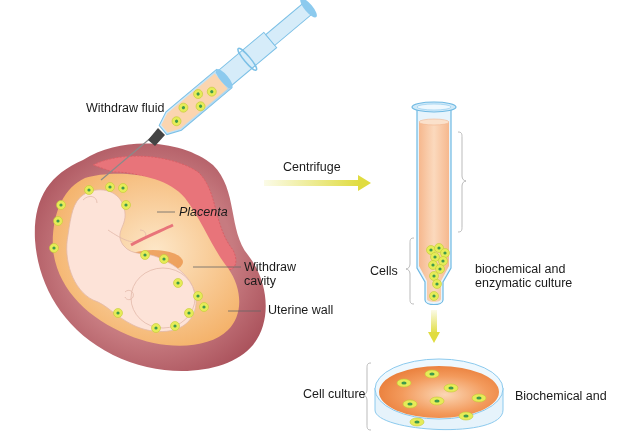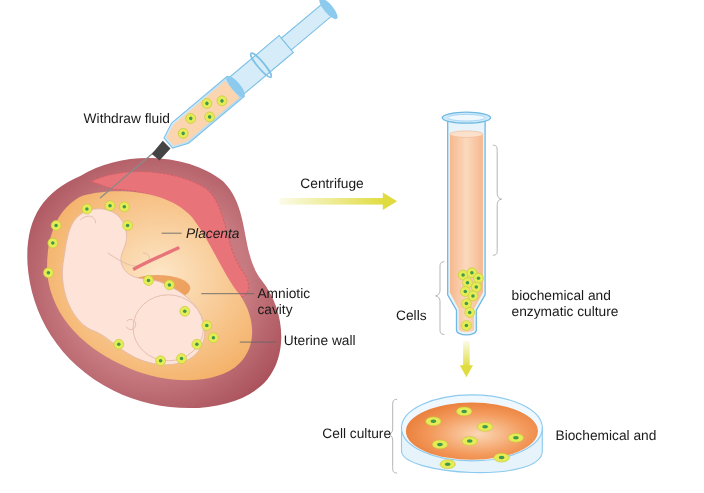--- a/index.html
+++ b/index.html
@@ -1,17 +1,17 @@
 <!DOCTYPE html>
 <html><head>
 <meta charset="utf-8">
 <style>
   html, body { margin: 0; padding: 0; background: #ffffff; }
   body { width: 640px; height: 448px; overflow: hidden; position: relative; font-family: "Liberation Sans", sans-serif; }
-  #stage { position: absolute; left: 3px; top: 0; width: 508px; height: 448px; }
+  #stage { position: absolute; left: 13px; top: 0; width: 508px; height: 448px; }
   .label { position: absolute; font-size: 12.5px; color: #1a1a1a; line-height: 15px; white-space: nowrap; }
   svg { position: absolute; left: 0; top: 0; }
 </style>
 </head>
 <body>
 
 <div id="stage">
 
 <svg width="640" height="448" viewBox="0 0 640 448">
   <defs>
@@ -165,22 +165,22 @@
     <use href="#ecell" x="453" y="416"></use>
     <use href="#ecell" x="404" y="422"></use>
   </g>
 
   <path d="M358,363 c-4,0 -4,2 -4,6 L354,390 c0,3 -2,5 -4,5 c2,0 4,2 4,5 L354,424 c0,4 0,6 4,6" fill="none" stroke="#aaa" stroke-width="0.8"></path>
 </svg>
 
 <div class="label" style="left:73px; top:101px;">Withdraw fluid</div>
 <div class="label" style="left:270px; top:160px;">Centrifuge</div>
 <div class="label" style="left:166px; top:205px;font-style:italic;">Placenta</div>
-<div class="label" style="left:231px; top:260px;">Amniotic</div>
+<div class="label" style="left:231px; top:260px;">Withdraw</div>
 <div class="label" style="left:231px; top:274px;">cavity</div>
 <div class="label" style="left:255px; top:303px;">Uterine wall</div>
-<div class="label" style="left:357px; top:264px;margin-top:16px;">Cells</div>
+<div class="label" style="left:357px; top:264px;">Cells</div>
 <div class="label" style="left:462px; top:262px;">biochemical and</div>
 <div class="label" style="left:462px; top:276px;">enzymatic culture</div>
 <div class="label" style="left:280px; top:387px;margin-left:10px;">Cell culture</div>
 <div class="label" style="left:502px; top:389px;">Biochemical and</div>
 
 </div>
 
 </body></html>

